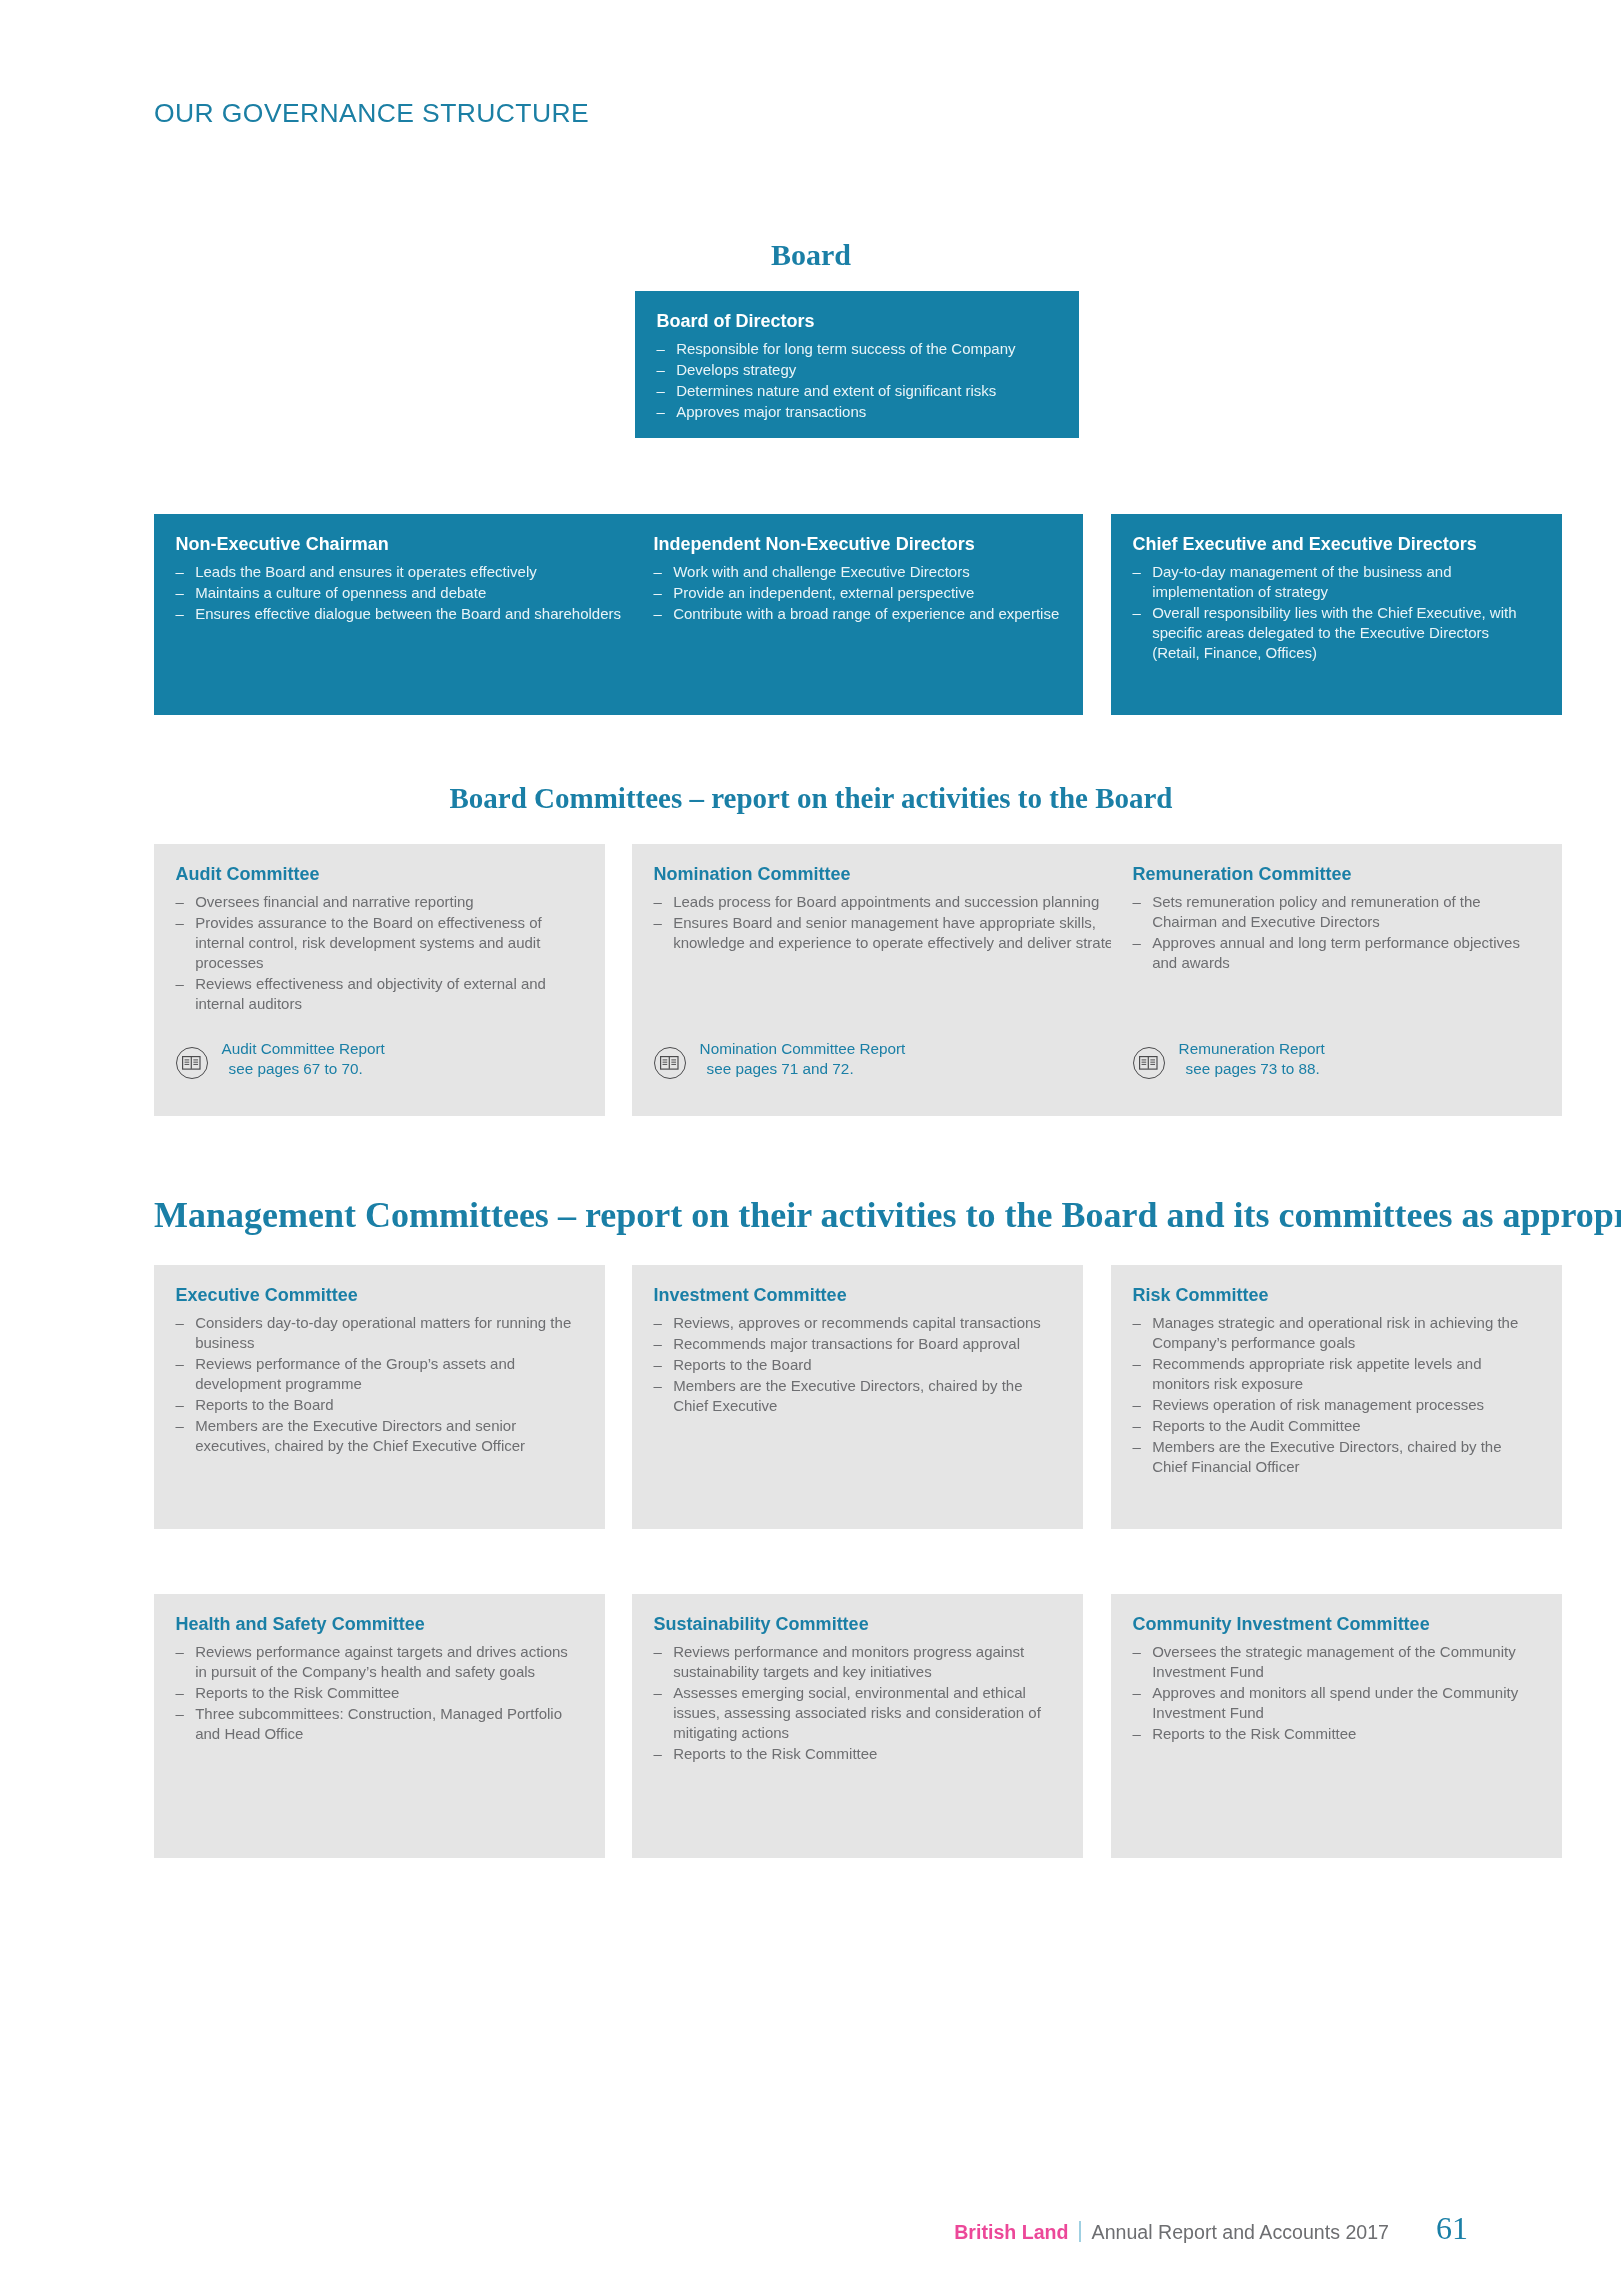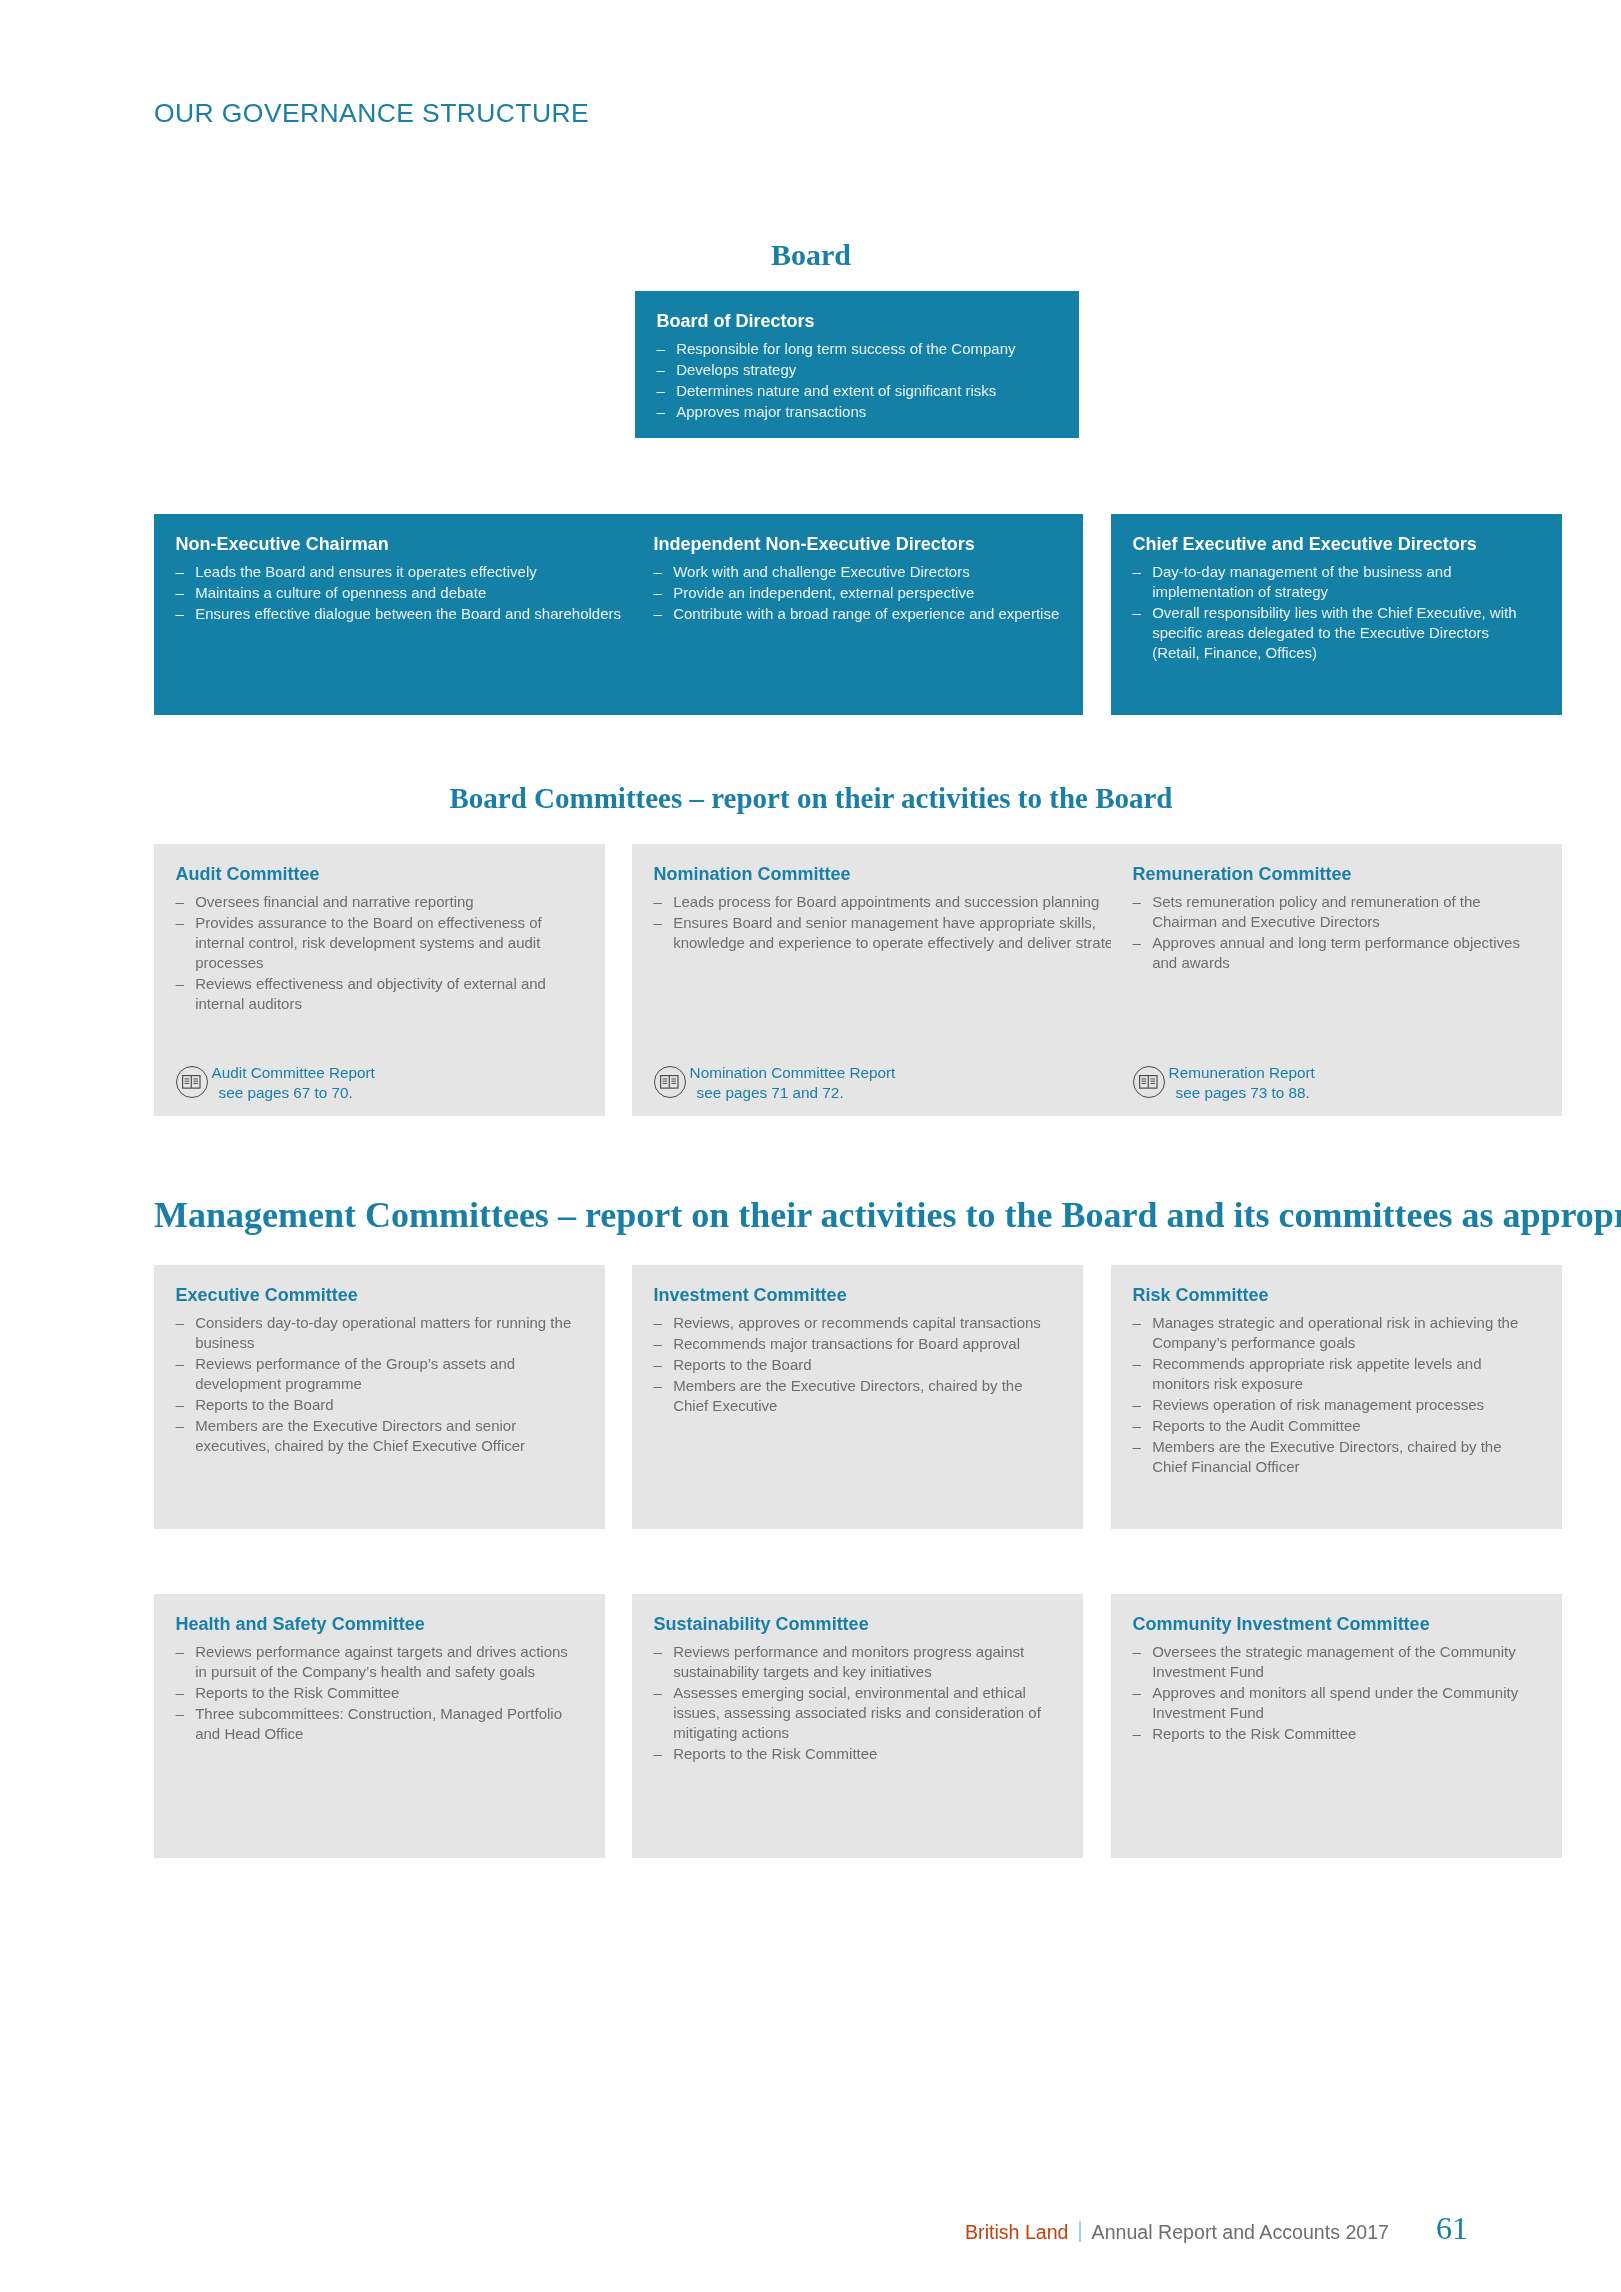--- a/index.html
+++ b/index.html
@@ -111,24 +111,24 @@
   
   .committee-row .card { top: 844px; height: 272px; }
   #card-audit-committee        { left: 154px;  width: 451px; }
   #card-nomination-committee   { left: 632px;  width: 534px; }
   #card-remuneration-committee { left: 1111px; width: 451px; }
 
   
   .report-link {
     position: absolute;
     left: 21.6px;
-    bottom: 13px;
+    bottom: 37px;
     display: flex;
-    align-items: center;
-    gap: 4px;
+    align-items: flex-end;
+    gap: 14px;
   }
   .book-icon {
     flex: 0 0 auto;
     width: 30px;
     height: 30px;
     border: 1.4px solid #4b4b4d;
     border-radius: 50%;
     display: flex;
     align-items: center;
     justify-content: center;
@@ -166,22 +166,22 @@
   .footer-inner {
     position: absolute;
     right: 0;
     top: 0;
     display: flex;
     align-items: baseline;
     gap: 0;
   }
   .footer-brand {
     font-size: 19.6px;
-    font-weight: 400;
-    color: #c2410c;
+    font-weight: 700;
+    color: #ec4899;
     white-space: nowrap;
   }
   .footer-divider {
     display: inline-block;
     width: 1.5px;
     height: 20.6px;
     background: #9fd0e2;
     margin: 0 10.8px;
     position: relative;
     top: 2.9px;

